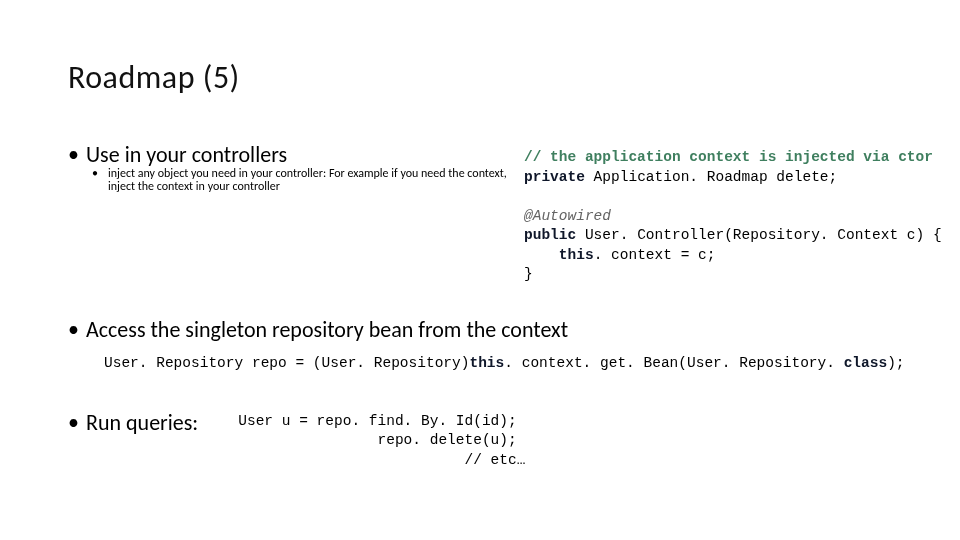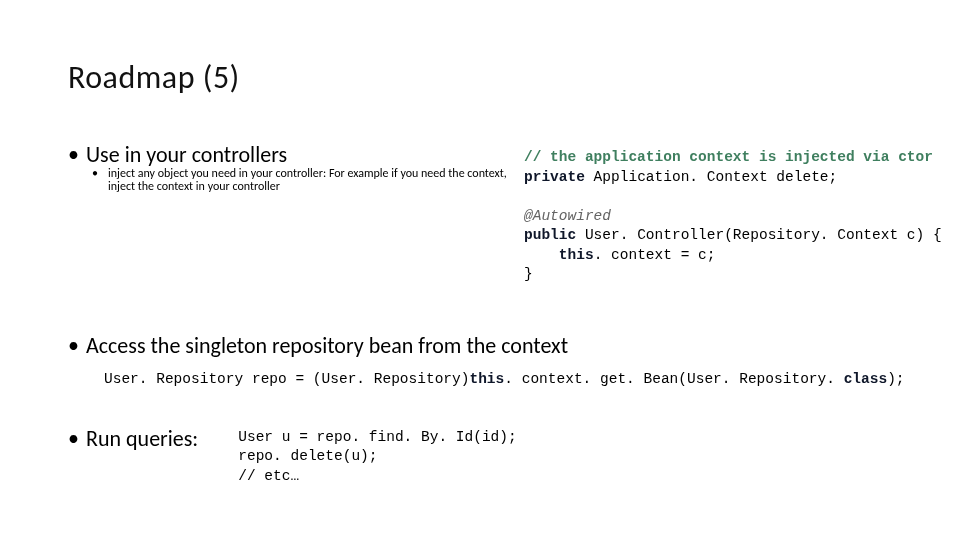--- a/index.html
+++ b/index.html
@@ -62,59 +62,60 @@
       font-family: Consolas, "Courier New", monospace;
       font-size: 14.5px;
       line-height: 1.35;
       white-space: pre;
       color: #000;
     }
     .kw { color: #0f172a; font-weight: bold; }
     .anno { color: #646464; font-style: italic; }
     .comment { color: #3f7f5f; font-weight: bold; }
     .section2 {
-      margin-top: 48px;
+      margin-top: 32px;
     }
     .code-block-1 {
       margin-top: 6px;
     }
     .code-indent-1 {
       margin-top: 12px;
       margin-left: 36px;
     }
     .section3 {
       margin-top: 36px;
       display: flex;
       align-items: flex-start;
       gap: 40px;
     }
     .section3 .bullet1 { flex-shrink: 0; }
     .code-block-3 {
       margin-top: 2px;
+      text-align: right;
     }
   </style>
 </head>
 <body>
 
 <div class="slide-title">Roadmap (5)</div>
 
 <div class="content">
 
   <div class="two-col">
     <div class="left-col">
       <div class="bullet1">
         <span>Use in your controllers</span>
       </div>
       <div class="bullet2">
         <span>inject any object you need in your controller: For example if you need the context, inject the context in your controller</span>
       </div>
     </div>
     <div class="right-col">
       <div class="code code-block-1"><span class="comment">// the application context is injected via ctor</span>
-<span class="kw">private</span><span> Application. Context </span><span>delete; </span>
+<span class="kw">private</span><span> Application. Roadmap </span><span>delete; </span>
 
 <span class="anno">@Autowired</span>
 <span class="kw">public</span><span> User. Controller(Repository. Context c) {</span>
     <span class="kw">this</span><span>. context = c; </span>
 <span>}</span></div>
     </div>
   </div>
 
   <div class="section2">
     <div class="bullet1">

